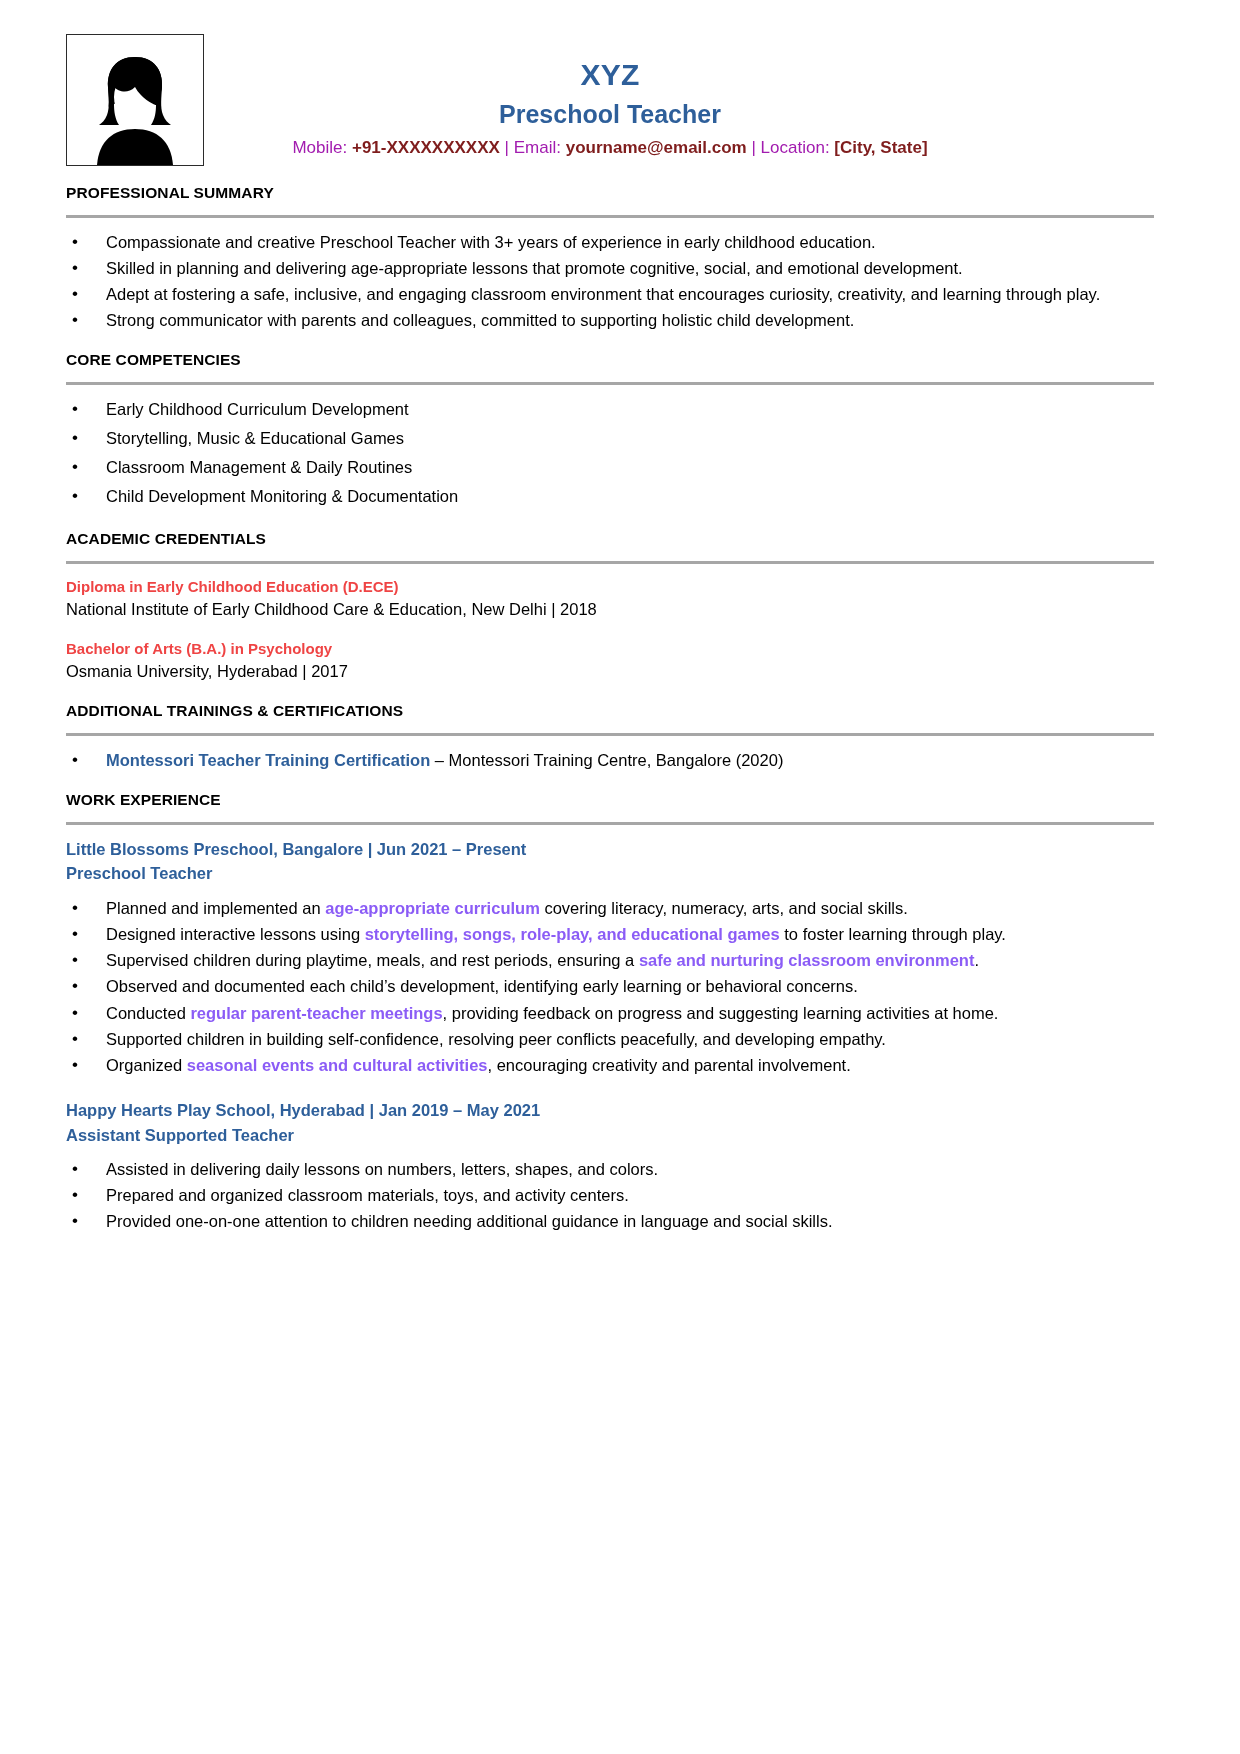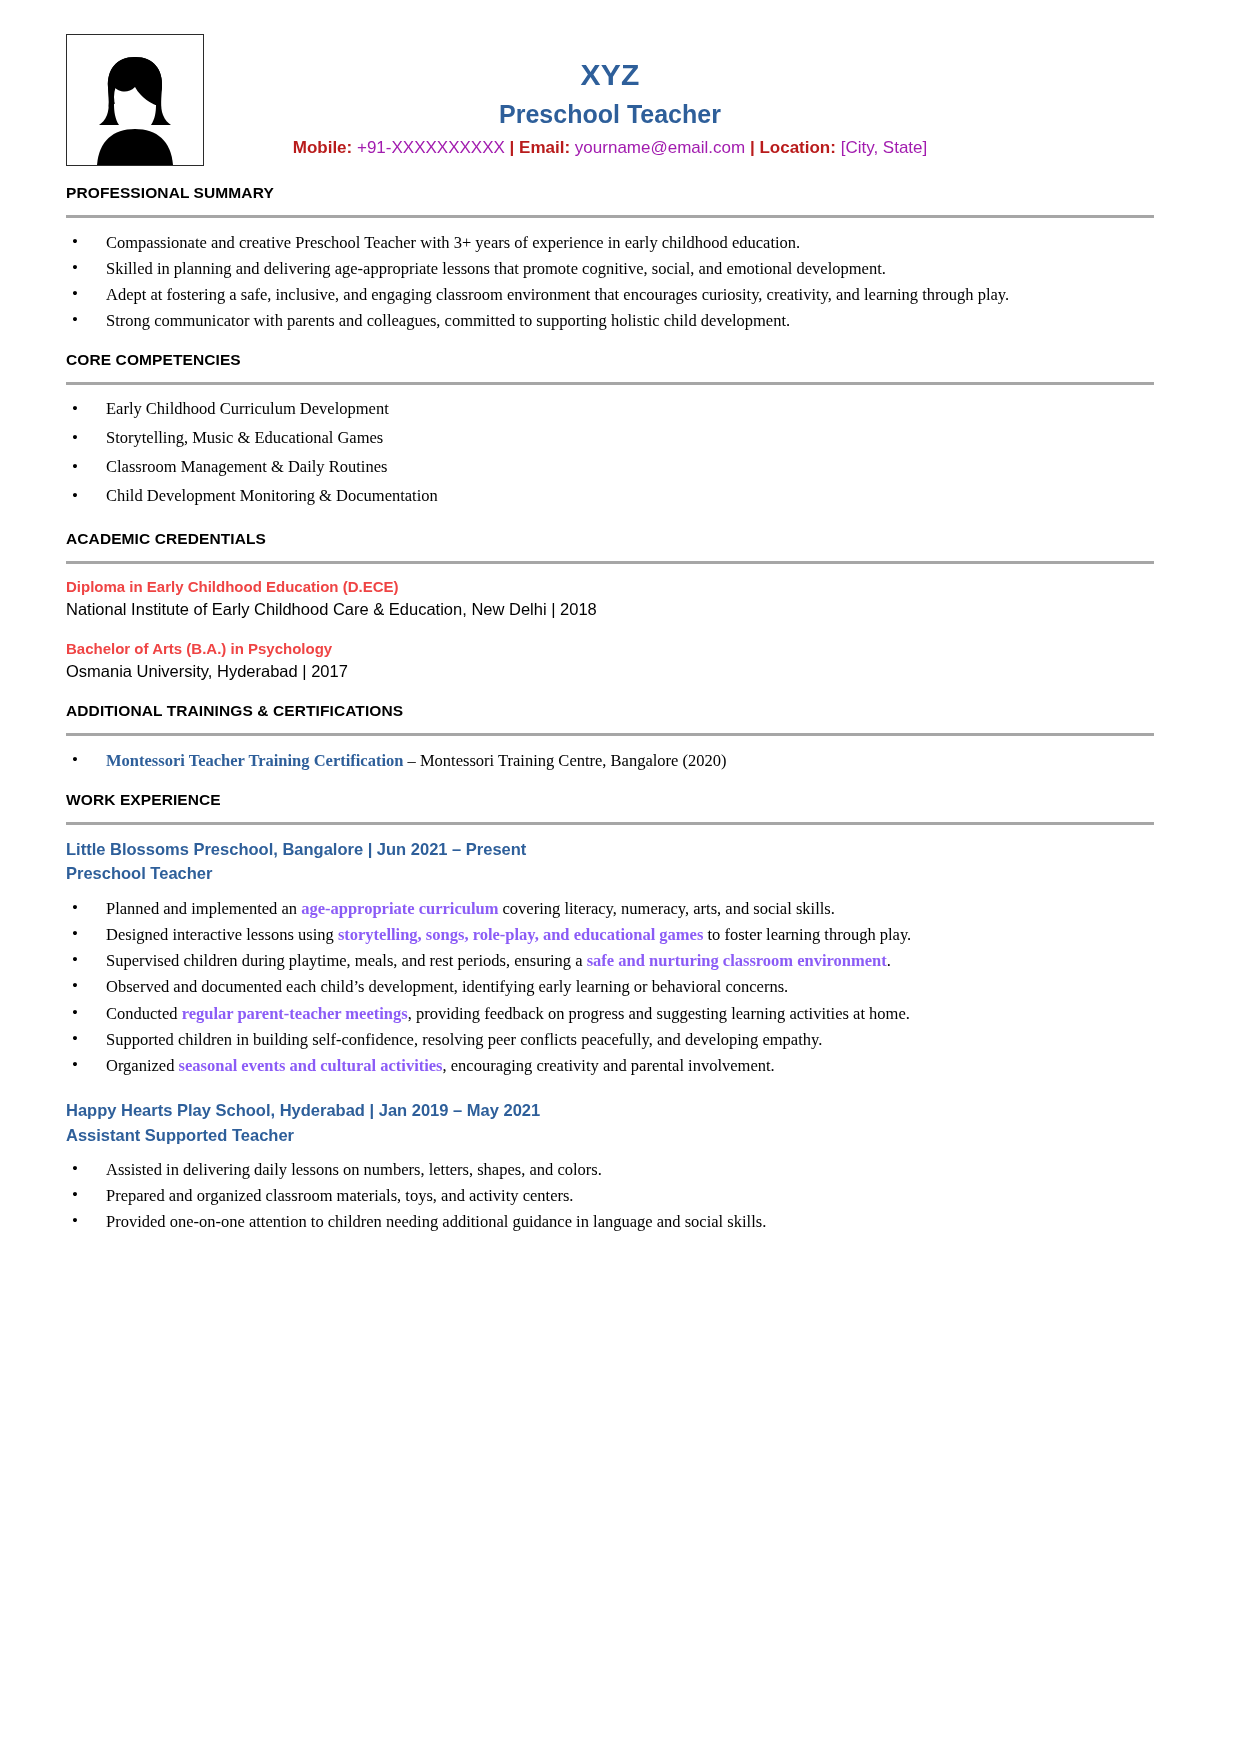--- a/index.html
+++ b/index.html
@@ -61,22 +61,22 @@
     line-height: 1.3;
     margin-top: 5px;
   }
   .contact-line {
     font-size: 17px;
     color: #3d6ea5;
     margin-top: 7px;
     line-height: 1.3;
     white-space: nowrap;
   }
-  .contact-line b { color: #b91c1c; font-weight: bold; }
-  .contact-line span.val { color: #a21caf; font-weight: normal; }
+  .contact-line b { color: #a21caf; font-weight: normal; }
+  .contact-line span.val { color: #7f1d1d; font-weight: bold; }
 
   
   .section { margin-top: 18px; }
   .section-title {
     font-size: 15.5px;
     font-weight: bold;
     color: #000000;
     letter-spacing: .1px;
     text-transform: uppercase;
   }
@@ -93,21 +93,20 @@
     padding: 0;
     list-style: none;
   }
   ul.bullets > li {
     position: relative;
     padding-left: 40px;
     font-size: 16.5px;
     line-height: 1.52;
     color: #000000;
     margin: 0 0 1px 0;
-    font-family: Liberation Serif, serif;
   }
   ul.bullets > li::before {
     content: "\2022";
     position: absolute;
     left: 6px;
     top: -1px;
     font-size: 17px;
     color: #000000;
   }
   ul.bullets.justify > li { text-align: justify; }

